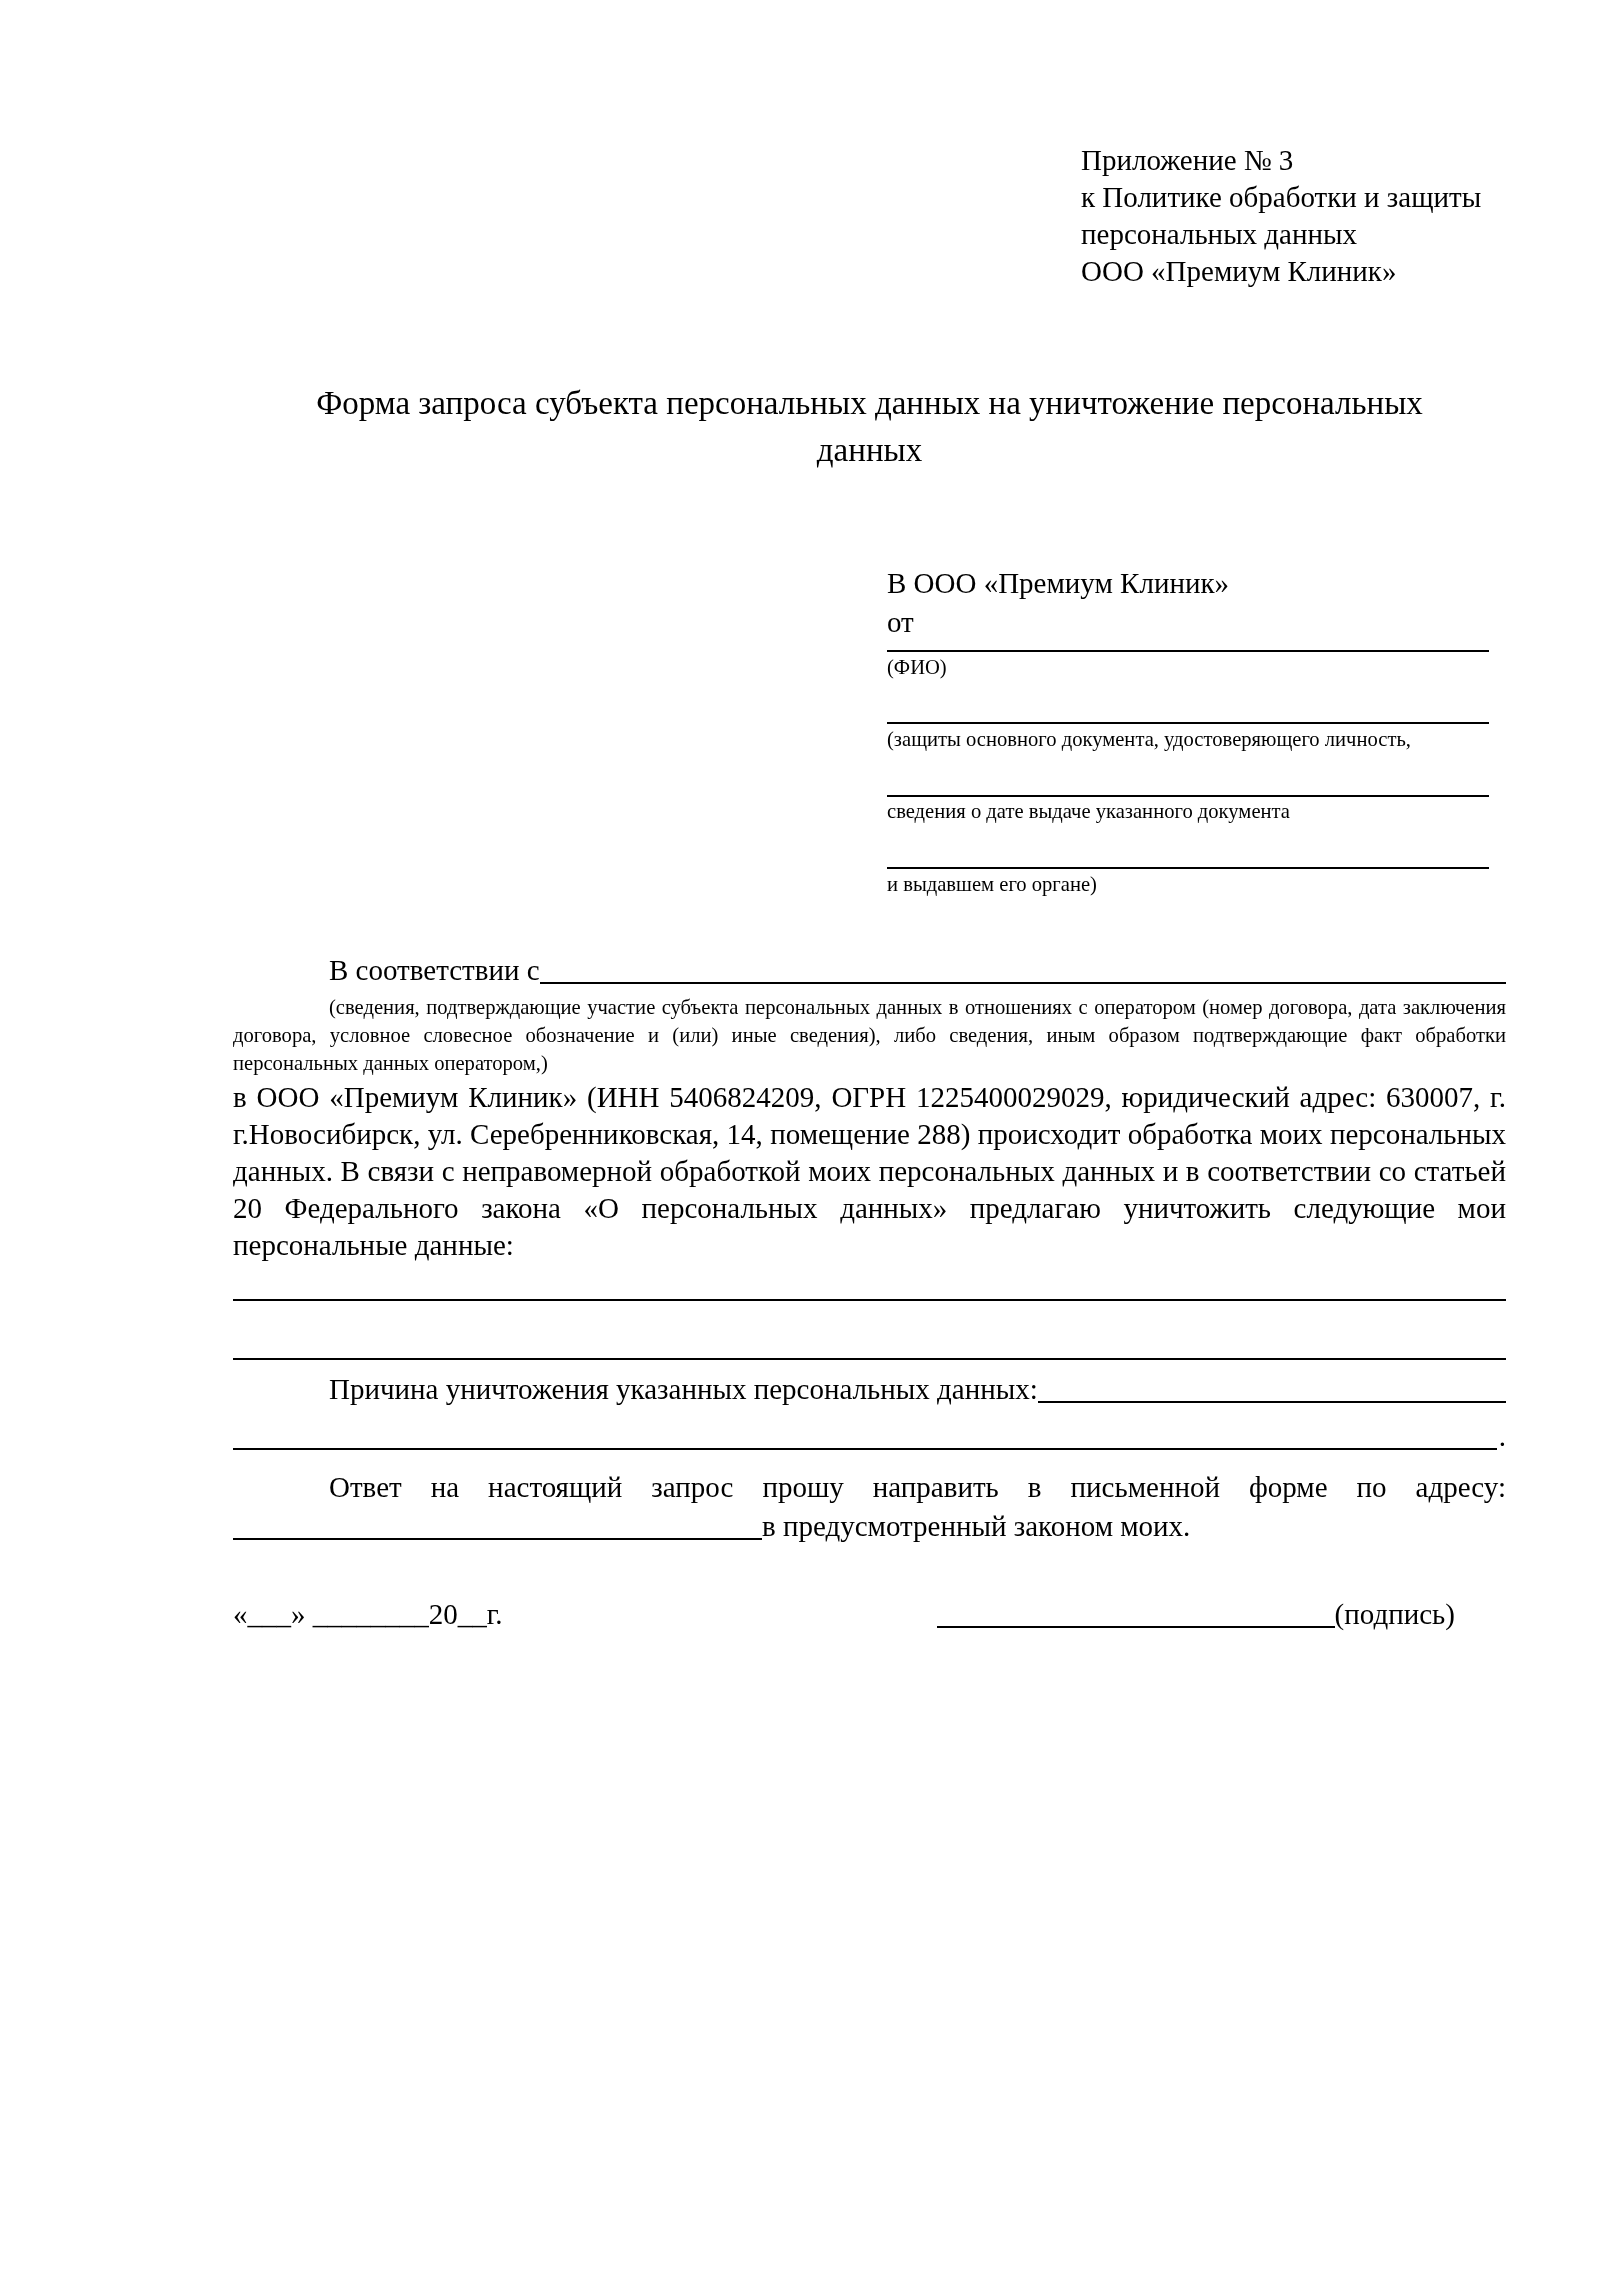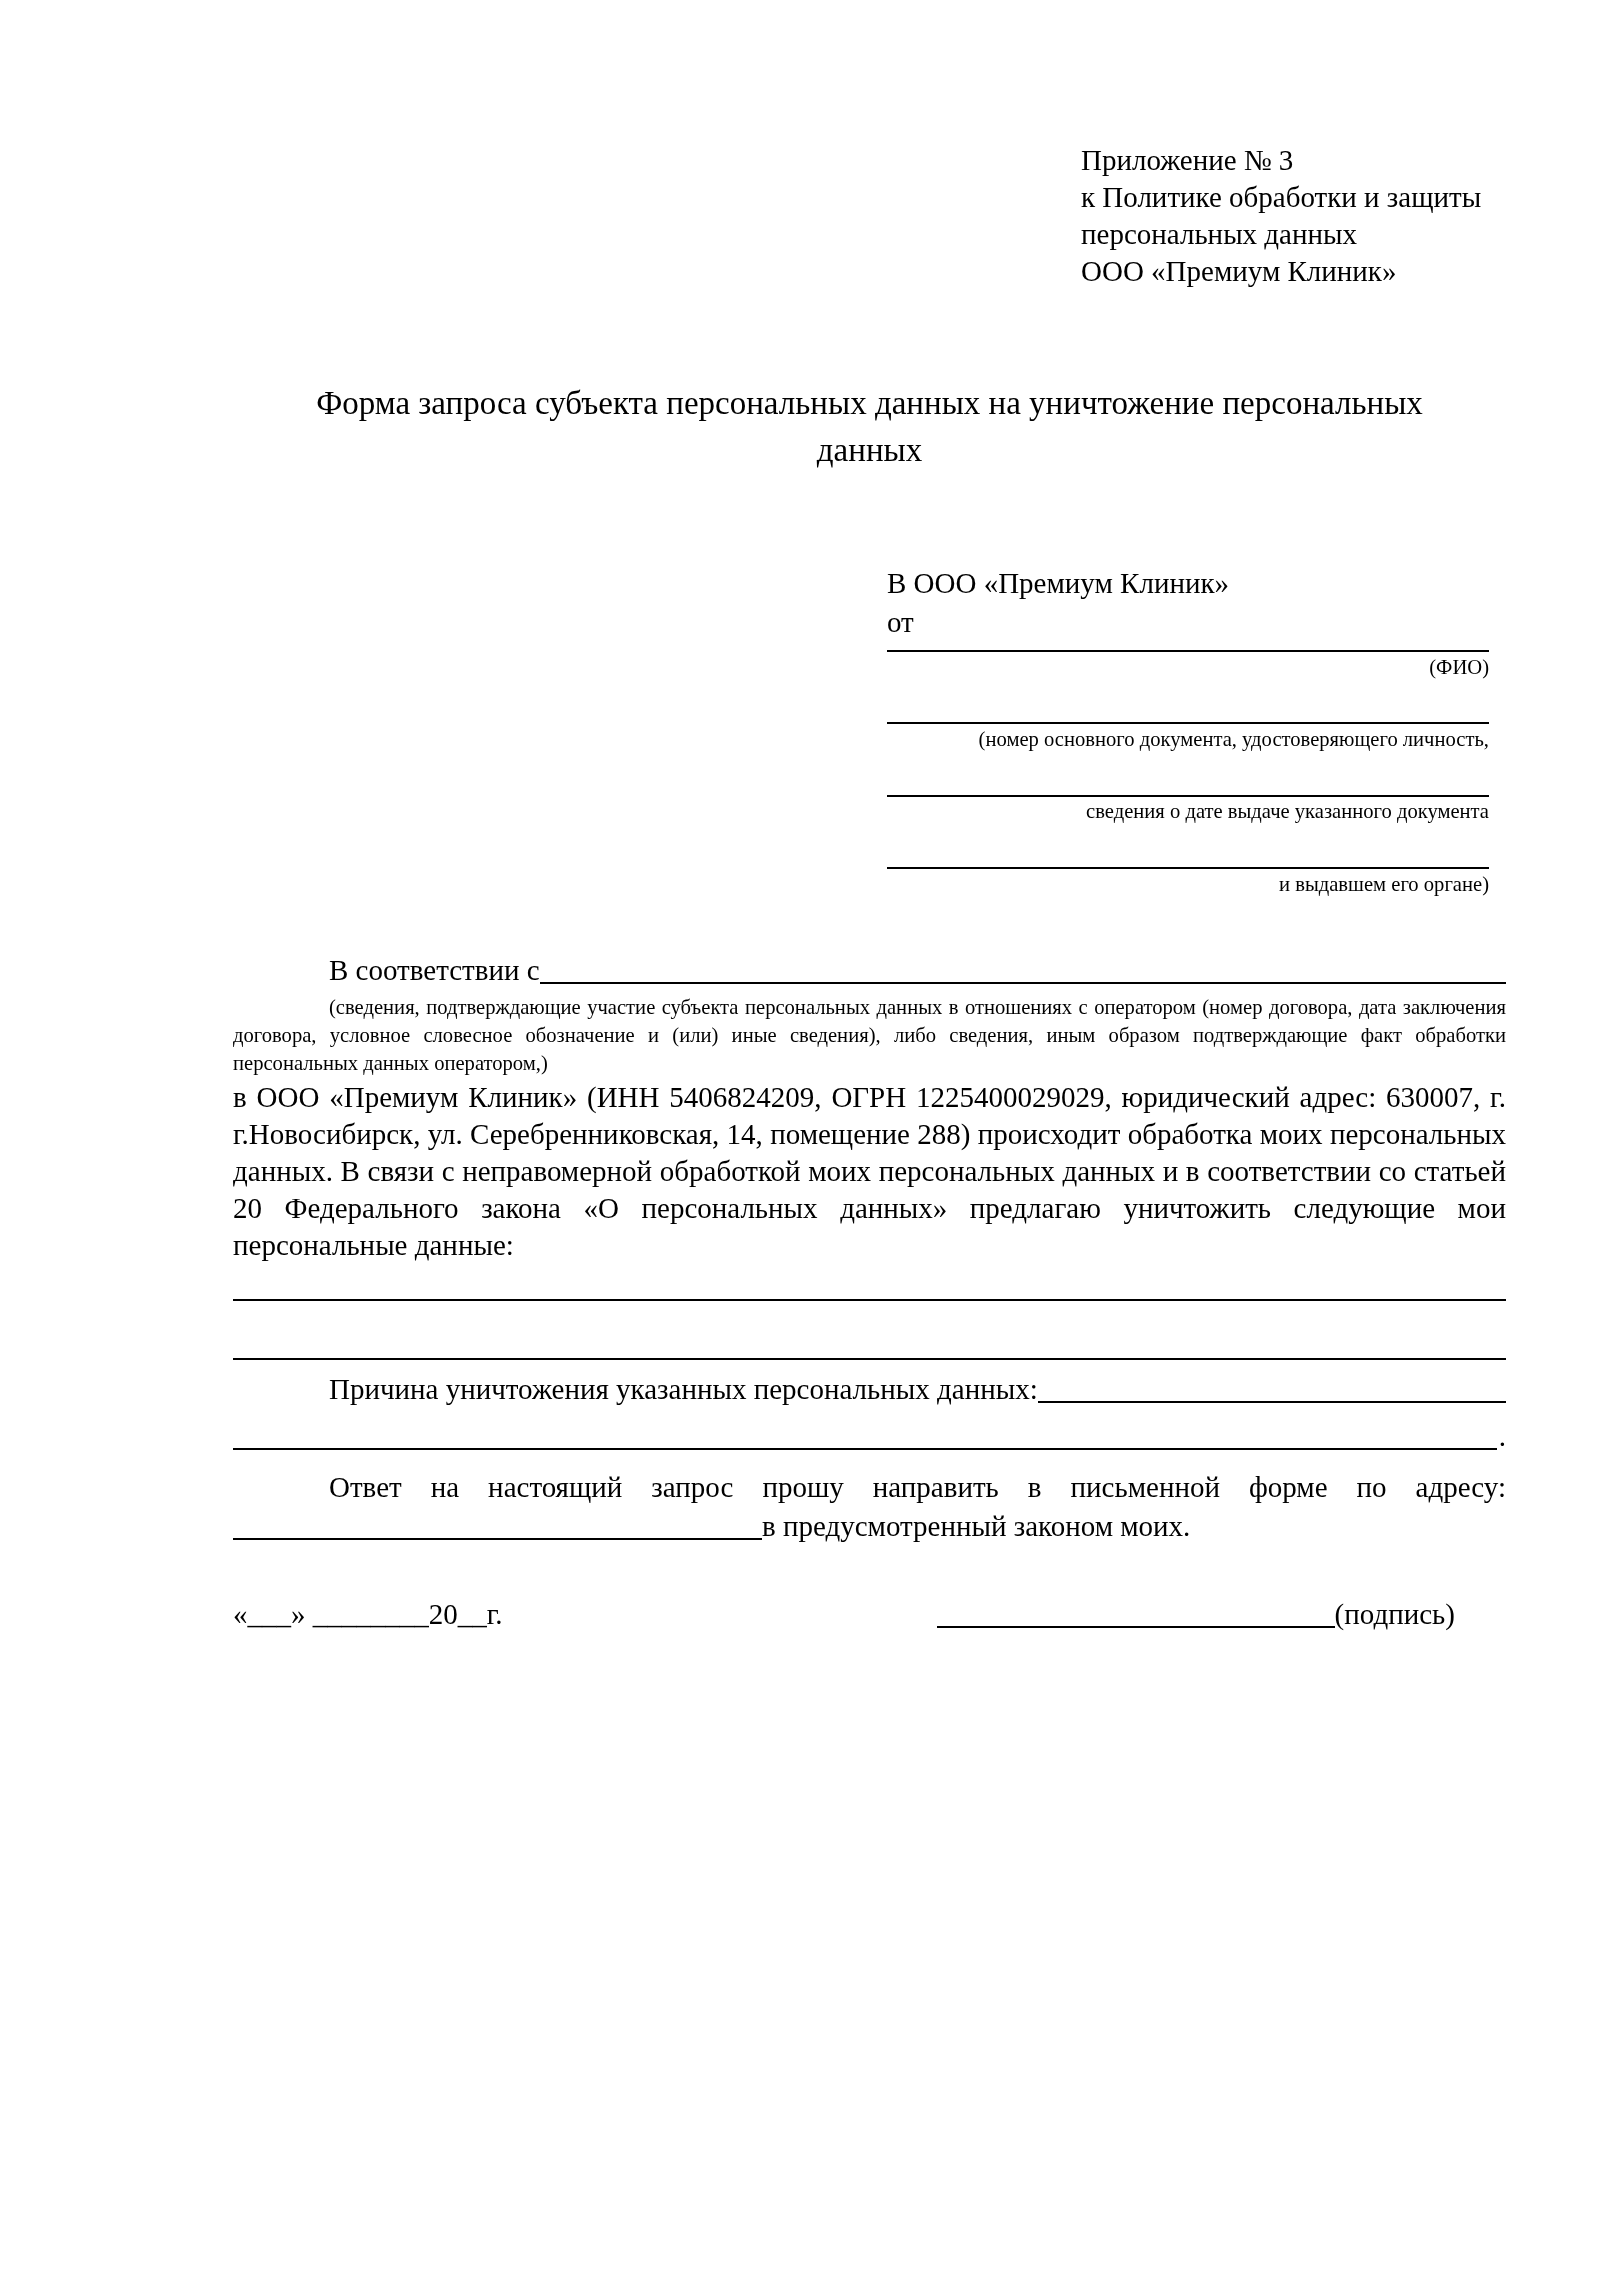--- a/index.html
+++ b/index.html
@@ -20,21 +20,21 @@
     margin: 90px auto 0 auto;
     max-width: 1157px;
     text-align: center;
     font-weight: normal;
     font-size: 33px;
     line-height: 47px;
   }
   .addressee { margin-top: 90px; margin-left: 654px; width: 602px; line-height: 39px; }
   .field-line { border-bottom: 2px solid #000; height: 7.8px; }
   .field-line.sp { height: 43px; }
-  .field-caption { font-size: 20.6px; line-height: 24.5px; text-align: right; padding-top: 2.9px; }
+  .field-caption { font-size: 20.6px; line-height: 24.5px; text-align: left; padding-top: 2.9px; }
   .accordance-row { margin-top: 55px; display: flex; align-items: flex-end; line-height: 39px; }
   .indent-label { padding-left: 96px; white-space: nowrap; }
   .fill-line { flex: 1; border-bottom: 2px solid #000; margin-bottom: 5.9px; }
   .note {
     font-size: 20.6px;
     line-height: 28px;
     text-align: justify;
     text-indent: 96px;
     margin-top: 2.9px;
   }
@@ -72,21 +72,21 @@
   </div>
 
   <div class="title">Форма запроса субъекта персональных данных на уничтожение персональных данных</div>
 
   <div class="addressee">
     <div>В ООО «Премиум Клиник»</div>
     <div>от</div>
     <div class="field-line"></div>
     <div class="field-caption">(ФИО)</div>
     <div class="field-line sp"></div>
-    <div class="field-caption">(номер основного документа, удостоверяющего личность,</div>
+    <div class="field-caption">(защиты основного документа, удостоверяющего личность,</div>
     <div class="field-line sp"></div>
     <div class="field-caption">сведения о дате выдаче указанного документа</div>
     <div class="field-line sp"></div>
     <div class="field-caption">и выдавшем его органе)</div>
   </div>
 
   <div class="accordance-row">
     <span class="indent-label">В соответствии с</span>
     <span class="fill-line"></span>
   </div>

